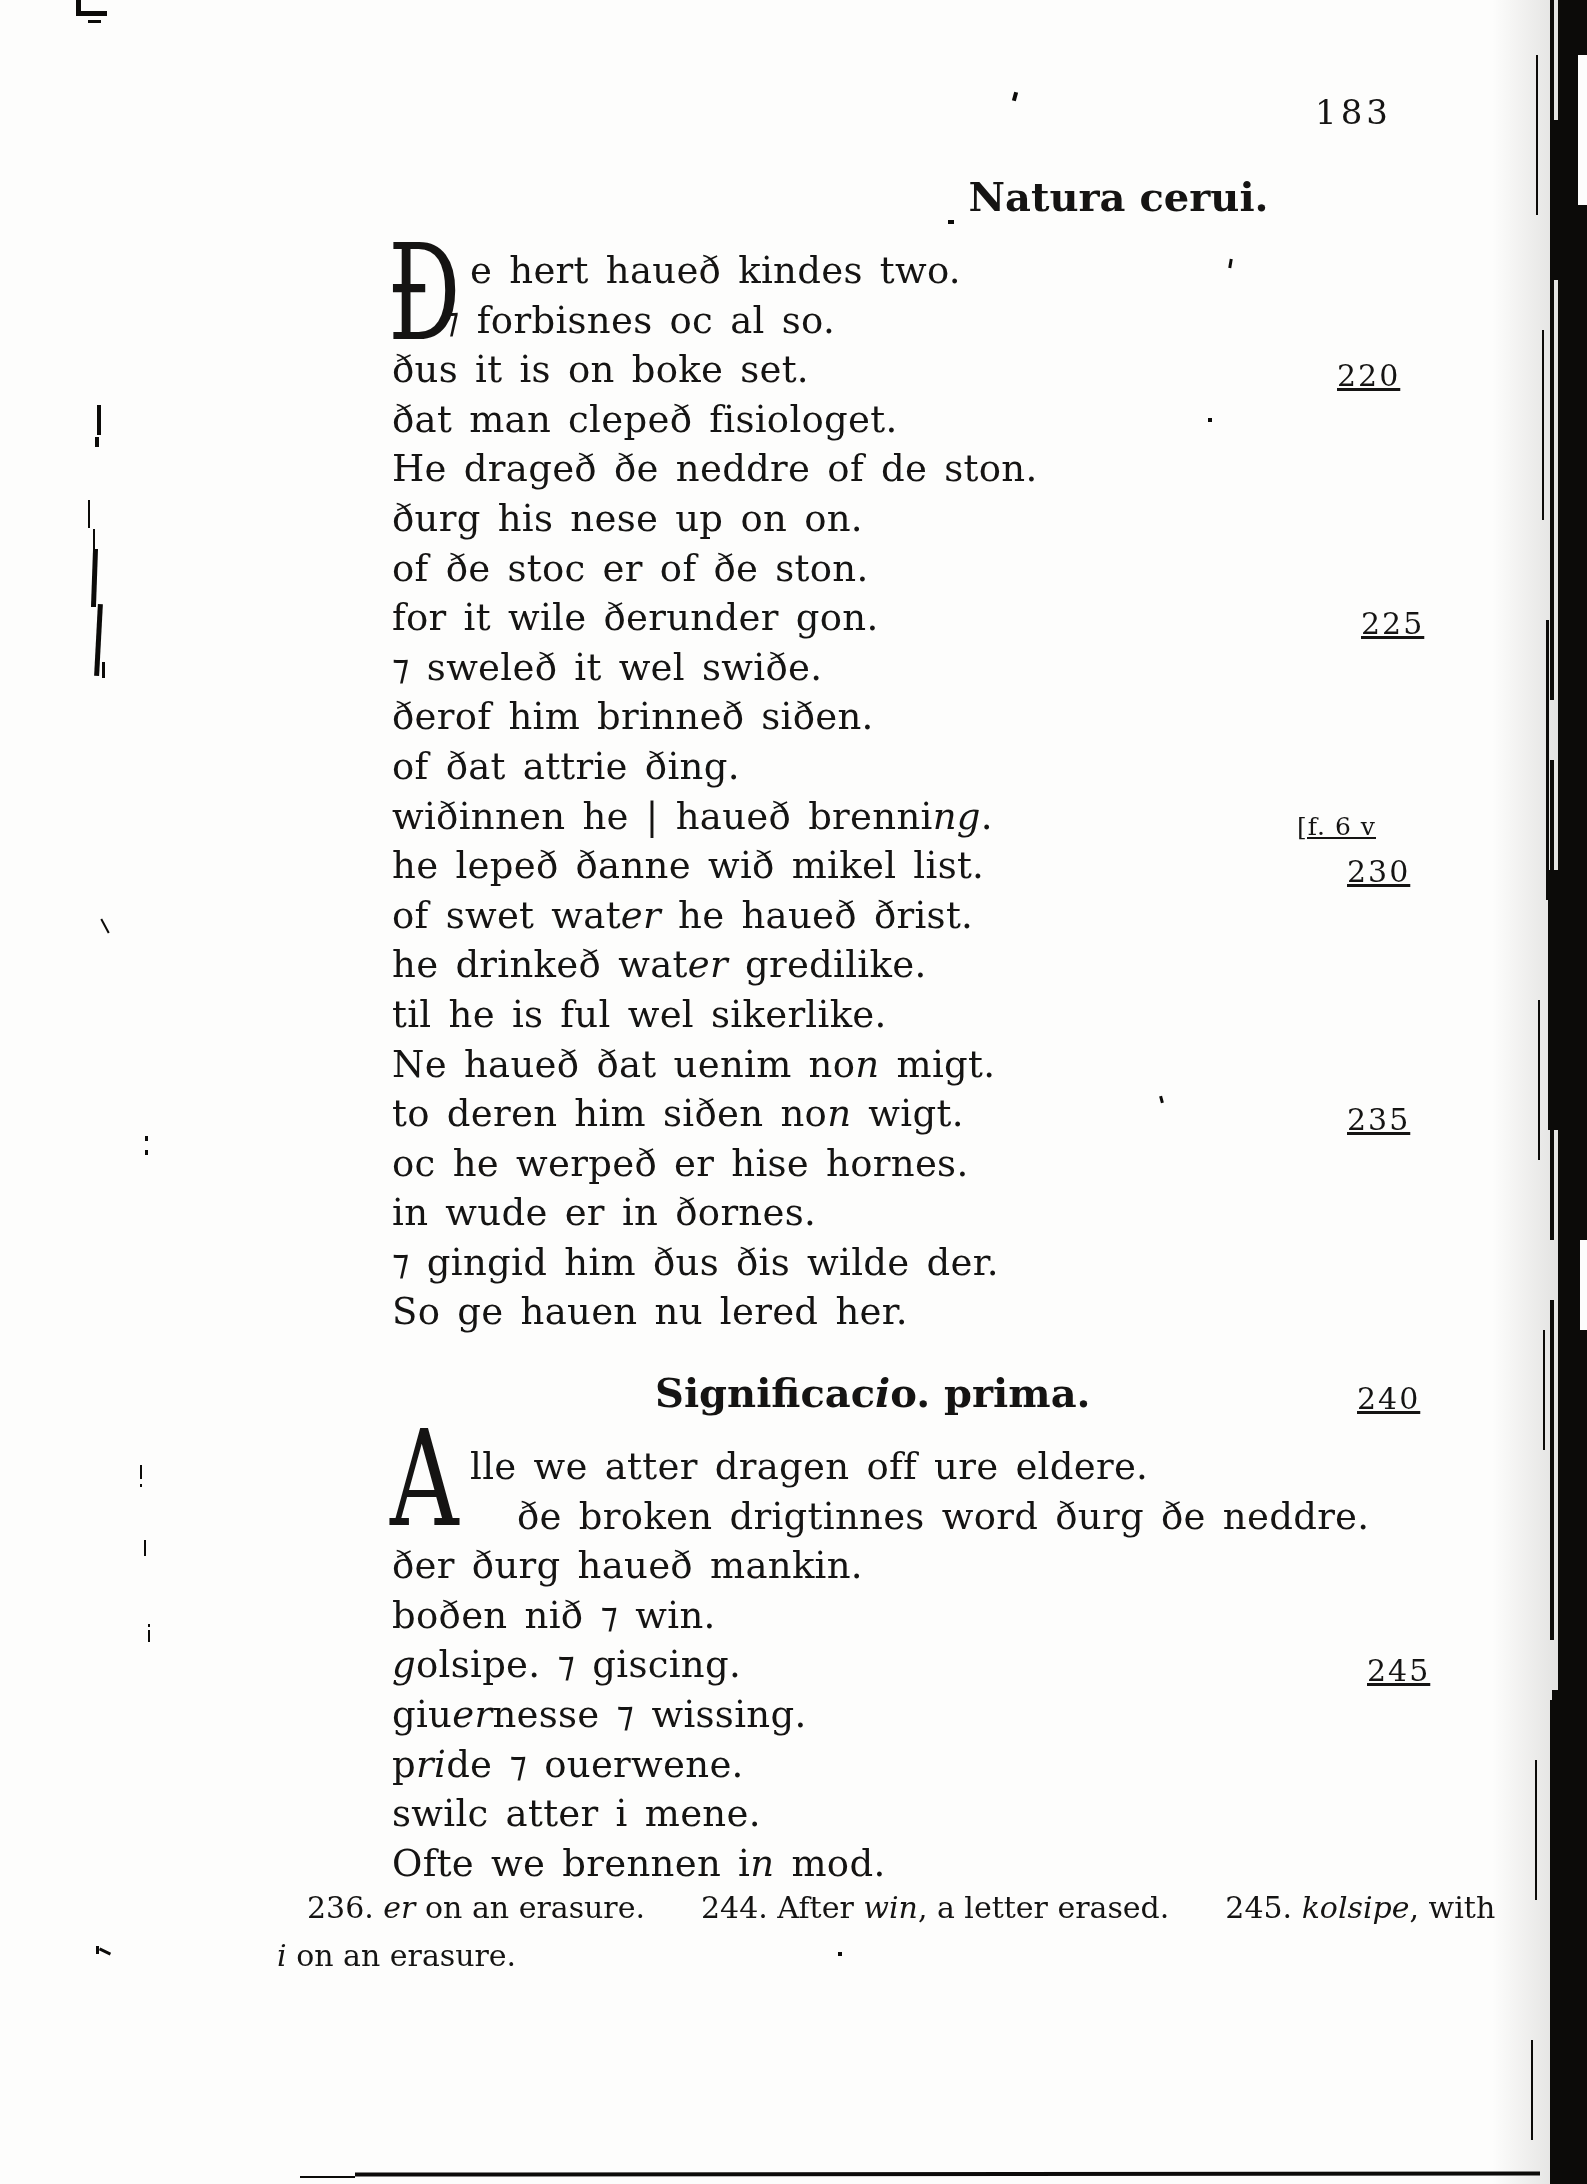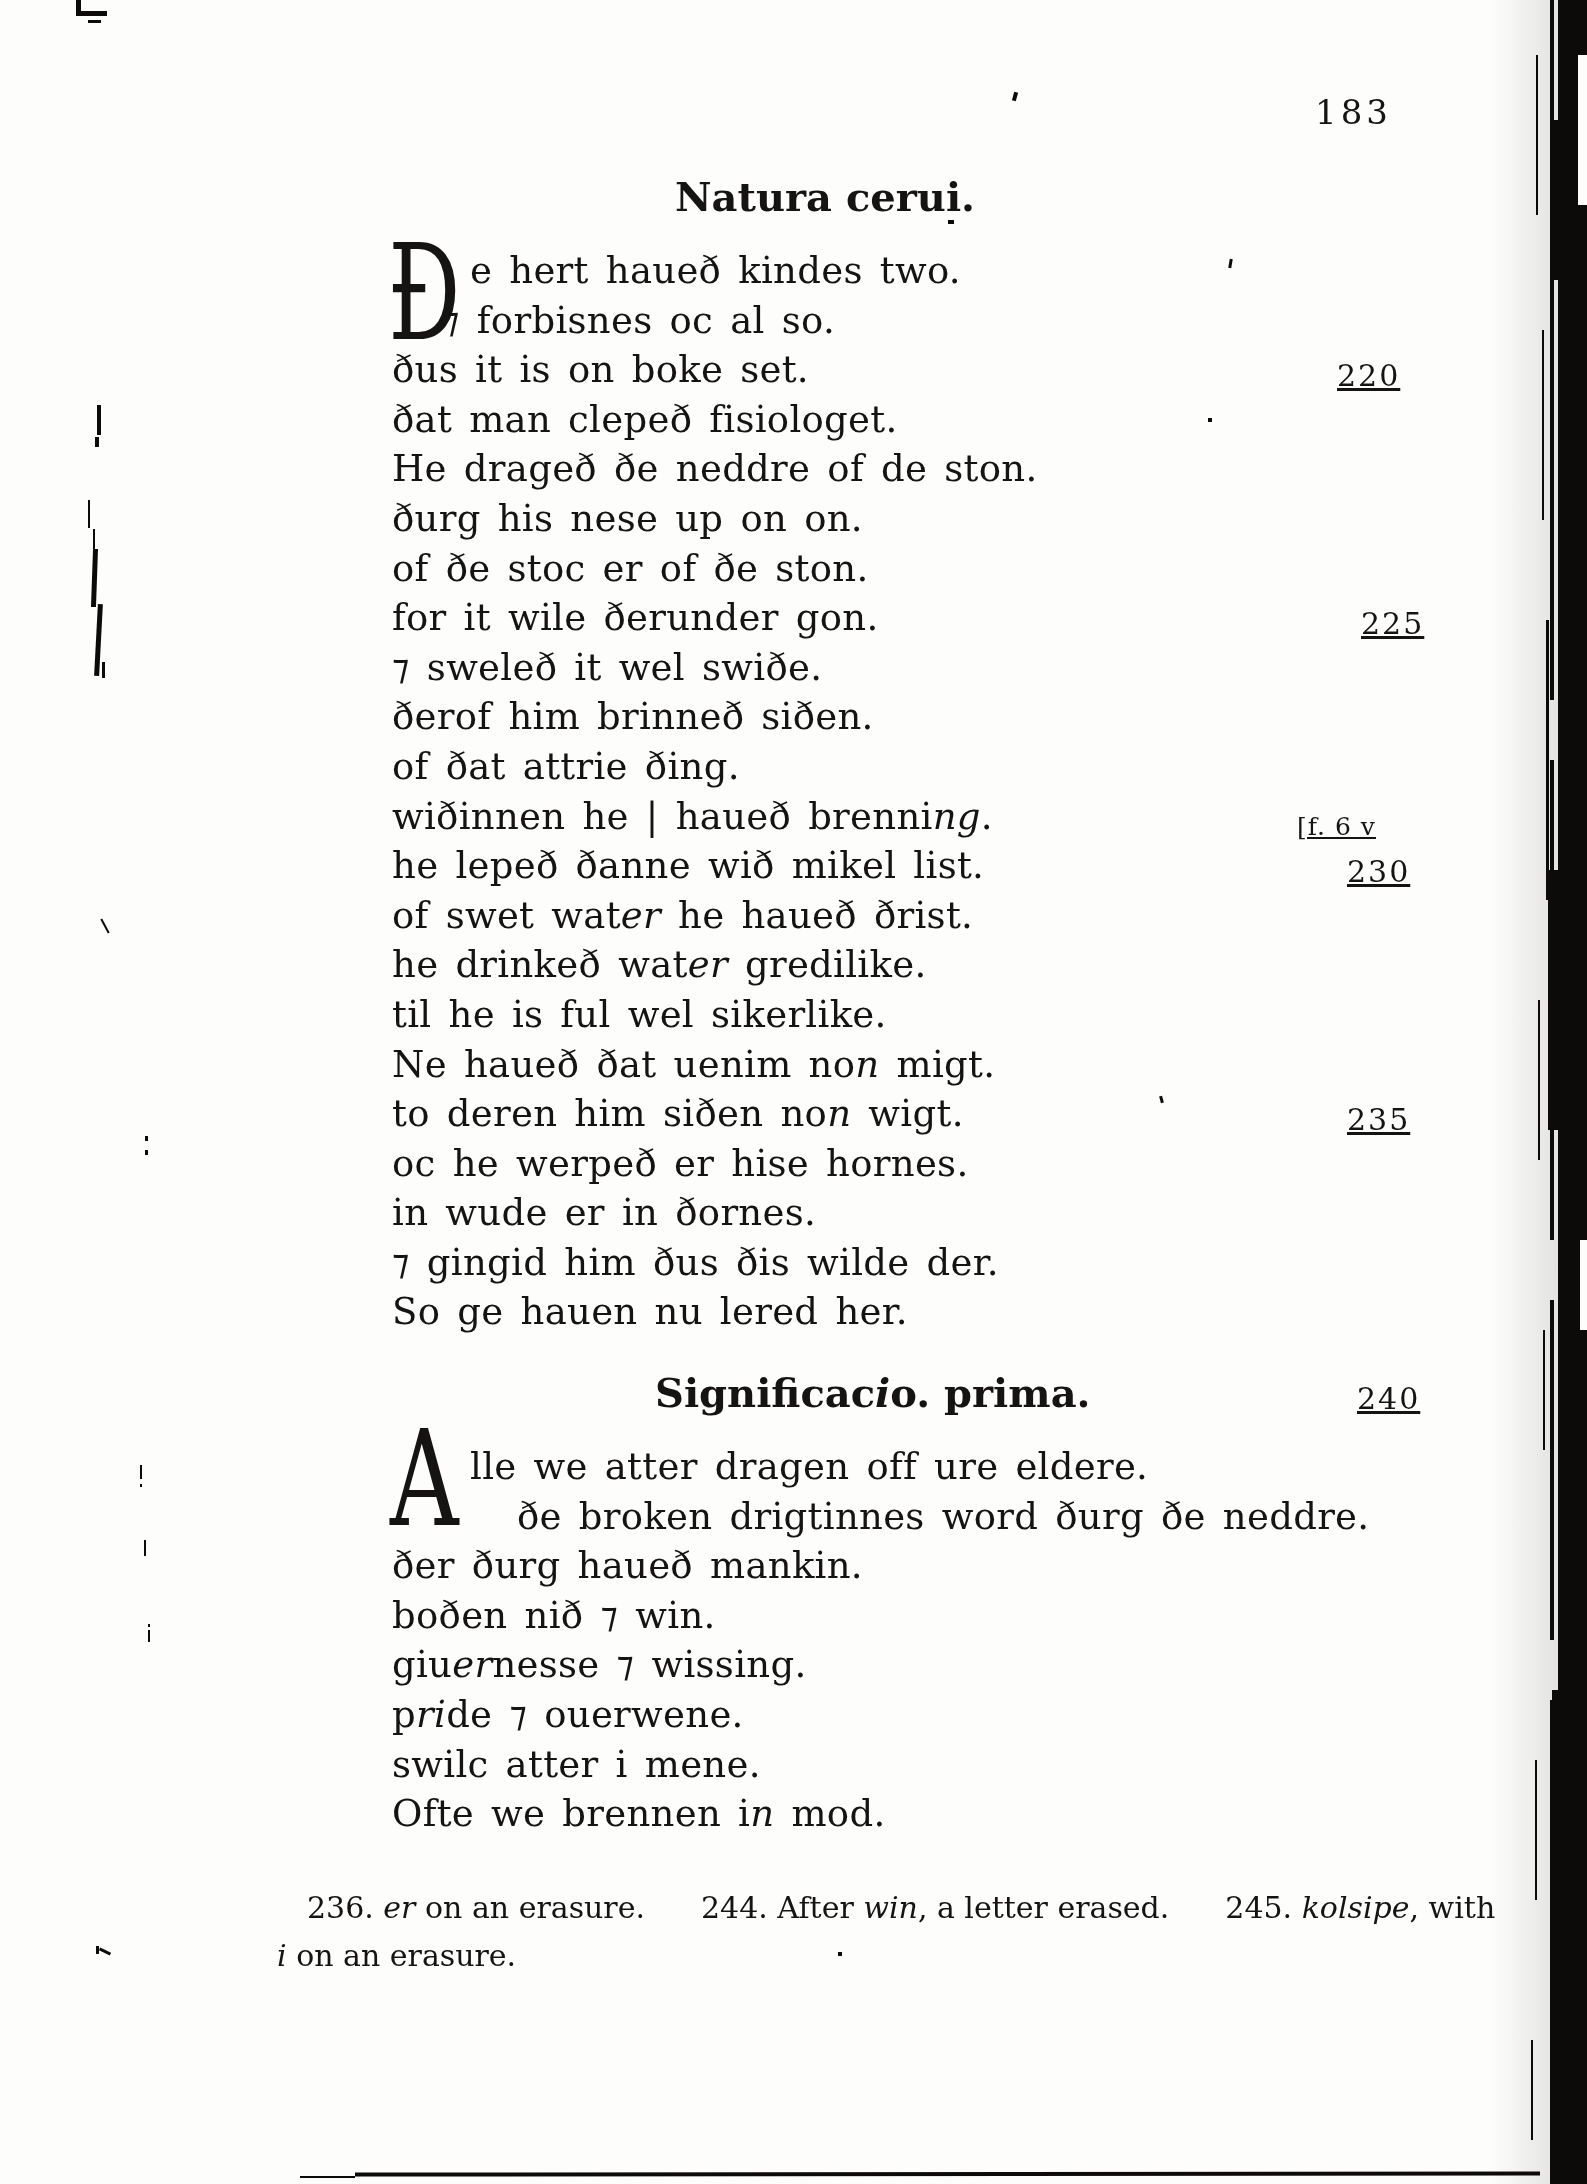--- a/index.html
+++ b/index.html
@@ -8,21 +8,21 @@
     background:var(--paper,#fdfdfc); color:var(--ink,#151413);
     font-family:"DejaVu Serif","Liberation Serif",serif;
     overflow:hidden;
   }
   .running-title { position:absolute; left:635px; top:88px; font-size:41px; letter-spacing:1.5px; white-space:nowrap; }
   .page-number  { position:absolute; left:1315px; top:92px; font-size:34px; letter-spacing:4px; }
 
   .column { position:absolute; left:392px; top:175px; width:1170px; }
 
   .sec-heading { position:relative; font-weight:bold; font-size:40px; line-height:44px; white-space:nowrap; }
-  .sec-heading.h1 { padding-left:283px; height:61px; }
+  .sec-heading.h1 { padding-left:283px; height:61px;text-align:center; }
   .sec-heading.h2 { padding-left:263px; height:49px; margin-top:34px; }
 
   .pline { position:relative; font-size:37px; line-height:49.6px; height:49.6px;
            word-spacing:5px; letter-spacing:0.3px; white-space:nowrap; }
   .ind-a { padding-left:78px; }
   .ind-b1 { padding-left:50px; }
   .ind-b2 { padding-left:125px; }
   .first-line { margin-top:10px; }
   .sec2-first { margin-top:22px; }
 
@@ -77,20 +77,21 @@
       <div class="pline"><span>oc he werpeð er hise hornes.</span></div>
       <div class="pline"><span>in wude er in ðornes.</span></div>
       <div class="pline"><span><span class="tir">⁊</span> gingid him ðus ðis wilde der.</span></div>
       <div class="pline"><span>So ge hauen nu lered her.</span></div>
       <div class="sec-heading h2"><span>Significac</span><span class="it">i</span><span>o. prima.</span><span class="mnote" style="left: 965px;">240</span></div>
       <span class="dropcap" style="top: 1238px; left: -2px; transform: scaleX(0.72);">A</span>
       <div class="pline ind-a sec2-first"><span>lle we atter dragen off ure eldere.</span></div>
       <div class="pline ind-b2"><span>ðe broken drigtinnes word ðurg ðe neddre.</span></div>
       <div class="pline"><span>ðer ðurg haueð mankin.</span></div>
       <div class="pline"><span>boðen nið <span class="tir">⁊</span> win.</span></div>
+      <div class="pline"><span class="it">g</span><span>olsipe. <span class="tir">⁊</span> giscing.</span><span class="mnote" style="left: 975px;">245</span></div>
       <div class="pline"><span>giu</span><span class="it">er</span><span>nesse <span class="tir">⁊</span> wissing.</span></div>
       <div class="pline"><span>p</span><span class="it">ri</span><span>de <span class="tir">⁊</span> ouerwene.</span></div>
       <div class="pline"><span>swilc atter i mene.</span></div>
       <div class="pline"><span>Ofte we brennen i</span><span class="it">n</span><span> mod.</span></div>
     </div>
 
   <div class="footnotes" id="footnotes">
       <div class="fn-line indent"><span>236. </span><span class="it">er</span><span> on an erasure.</span><span class="gap">244. </span><span>After </span><span class="it">win</span><span>, a letter erased.</span><span class="gap">245. </span><span class="it">kolsipe</span><span>, with</span></div>
       <div class="fn-line"><span class="it">i</span><span> on an erasure.</span></div>
     </div>

